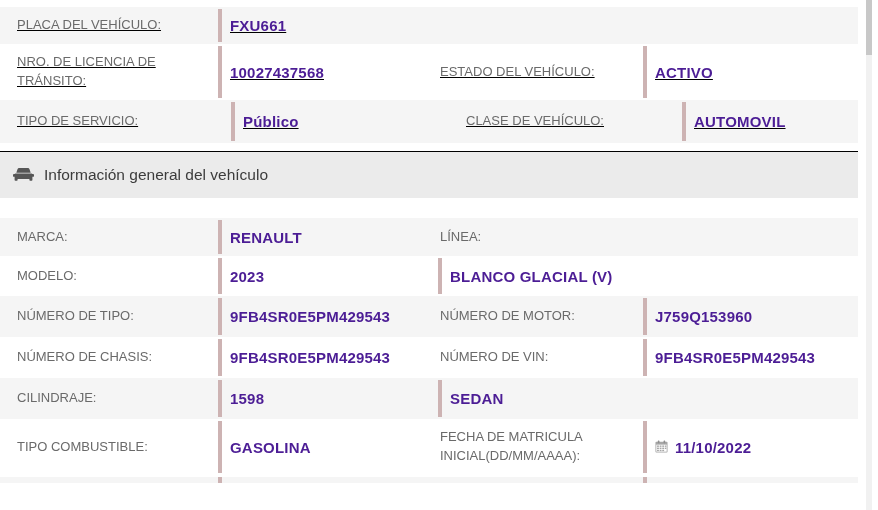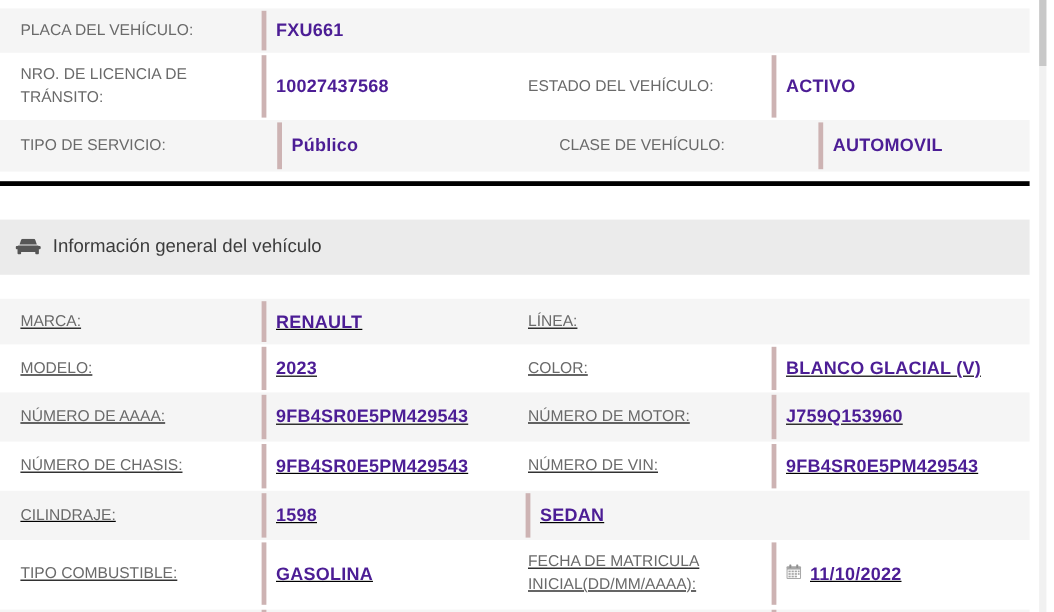--- a/index.html
+++ b/index.html
@@ -39,26 +39,26 @@
   .value-cell::before {
     content: "";
     position: absolute; left: 0; top: 2px; bottom: 2px; width: 4px;
     background: #cdb3b3;
   }
   .value-cell.span3 { grid-column: 2 / 5; }
 
   .h37 { min-height: 37px; } .h56 { min-height: 56px; } .h43 { min-height: 43px; gap: 13px; }
   .h38 { min-height: 38px; } .h40 { min-height: 40px; } .h41 { min-height: 41px; }
 
-  .card1 { margin-top: 7px; border-bottom: 4px solid #000000; padding-bottom: 8px; }
-  .card2 { margin-top: 20px; text-decoration: underline; }
+  .card1 { margin-top: 7px; border-bottom: 1px solid #000000; padding-bottom: 8px; text-decoration: underline; }
+  .card2 { margin-top: 20px; }
 
   
   .section-header {
-    margin-top: 28px; height: 46px; background: #ebebeb;
+    height: 46px; background: #ebebeb;
     display: flex; align-items: center; gap: 10px;
     padding-left: 13px; box-sizing: border-box;
     font-size: 15.5px; color: #3c3c3c;
   }
   .car-icon-wrap { display: flex; align-items: center; }
 
   
   .vrow.partial { height: 6px; min-height: 6px; overflow: hidden; margin-top: 2px; }
   .vrow.partial .value-cell::before { top: 0; bottom: 0; }
 
@@ -110,25 +110,24 @@
 
   <div class="card2">
     <div class="vrow alt h38">
       <div class="label-cell">MARCA:</div>
       <div class="value-cell">RENAULT</div>
       <div class="label-cell c2">LÍNEA:</div>
     </div>
     <div class="vrow h40">
       <div class="label-cell">MODELO:</div>
       <div class="value-cell">2023</div>
-      <div class="label-cell c2">COLOR:</div>
       <div class="value-cell">BLANCO GLACIAL (V)</div>
     </div>
     <div class="vrow alt h41">
-      <div class="label-cell">NÚMERO DE AAAA:</div>
+      <div class="label-cell">NÚMERO DE TIPO:</div>
       <div class="value-cell">9FB4SR0E5PM429543</div>
       <div class="label-cell c2">NÚMERO DE MOTOR:</div>
       <div class="value-cell">J759Q153960</div>
     </div>
     <div class="vrow h41">
       <div class="label-cell">NÚMERO DE CHASIS:</div>
       <div class="value-cell">9FB4SR0E5PM429543</div>
       <div class="label-cell c2">NÚMERO DE VIN:</div>
       <div class="value-cell">9FB4SR0E5PM429543</div>
     </div>

